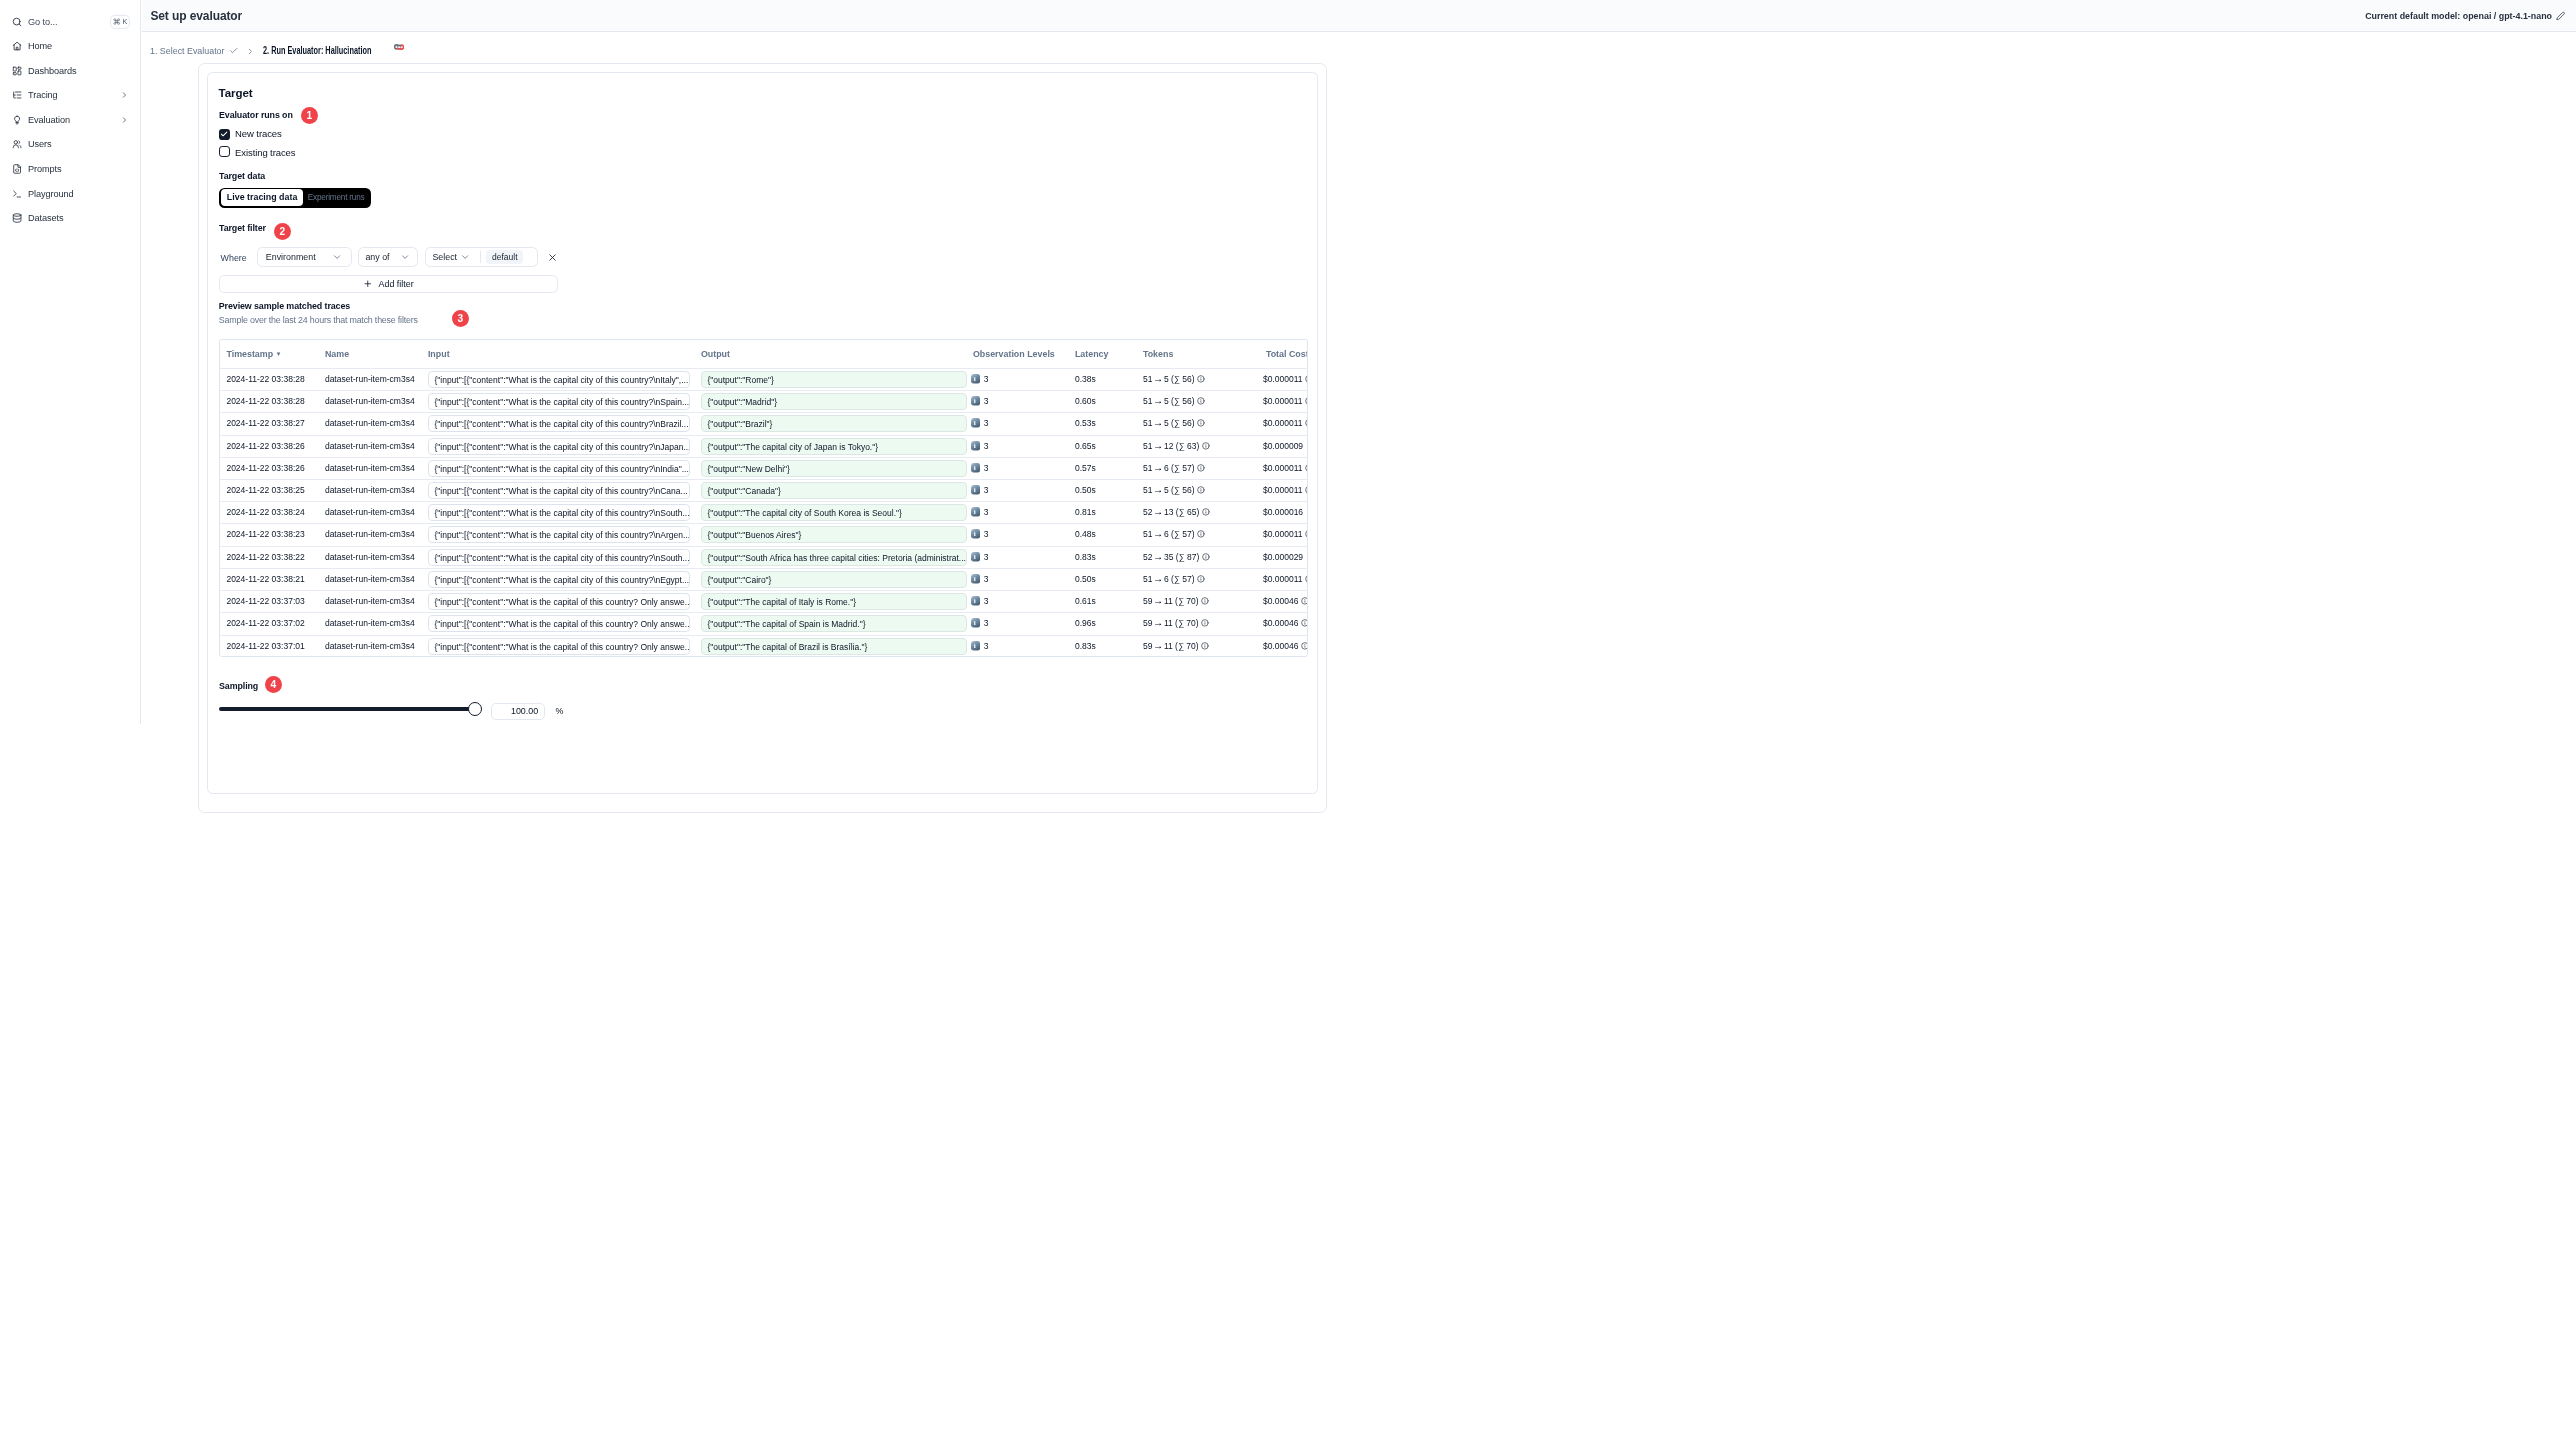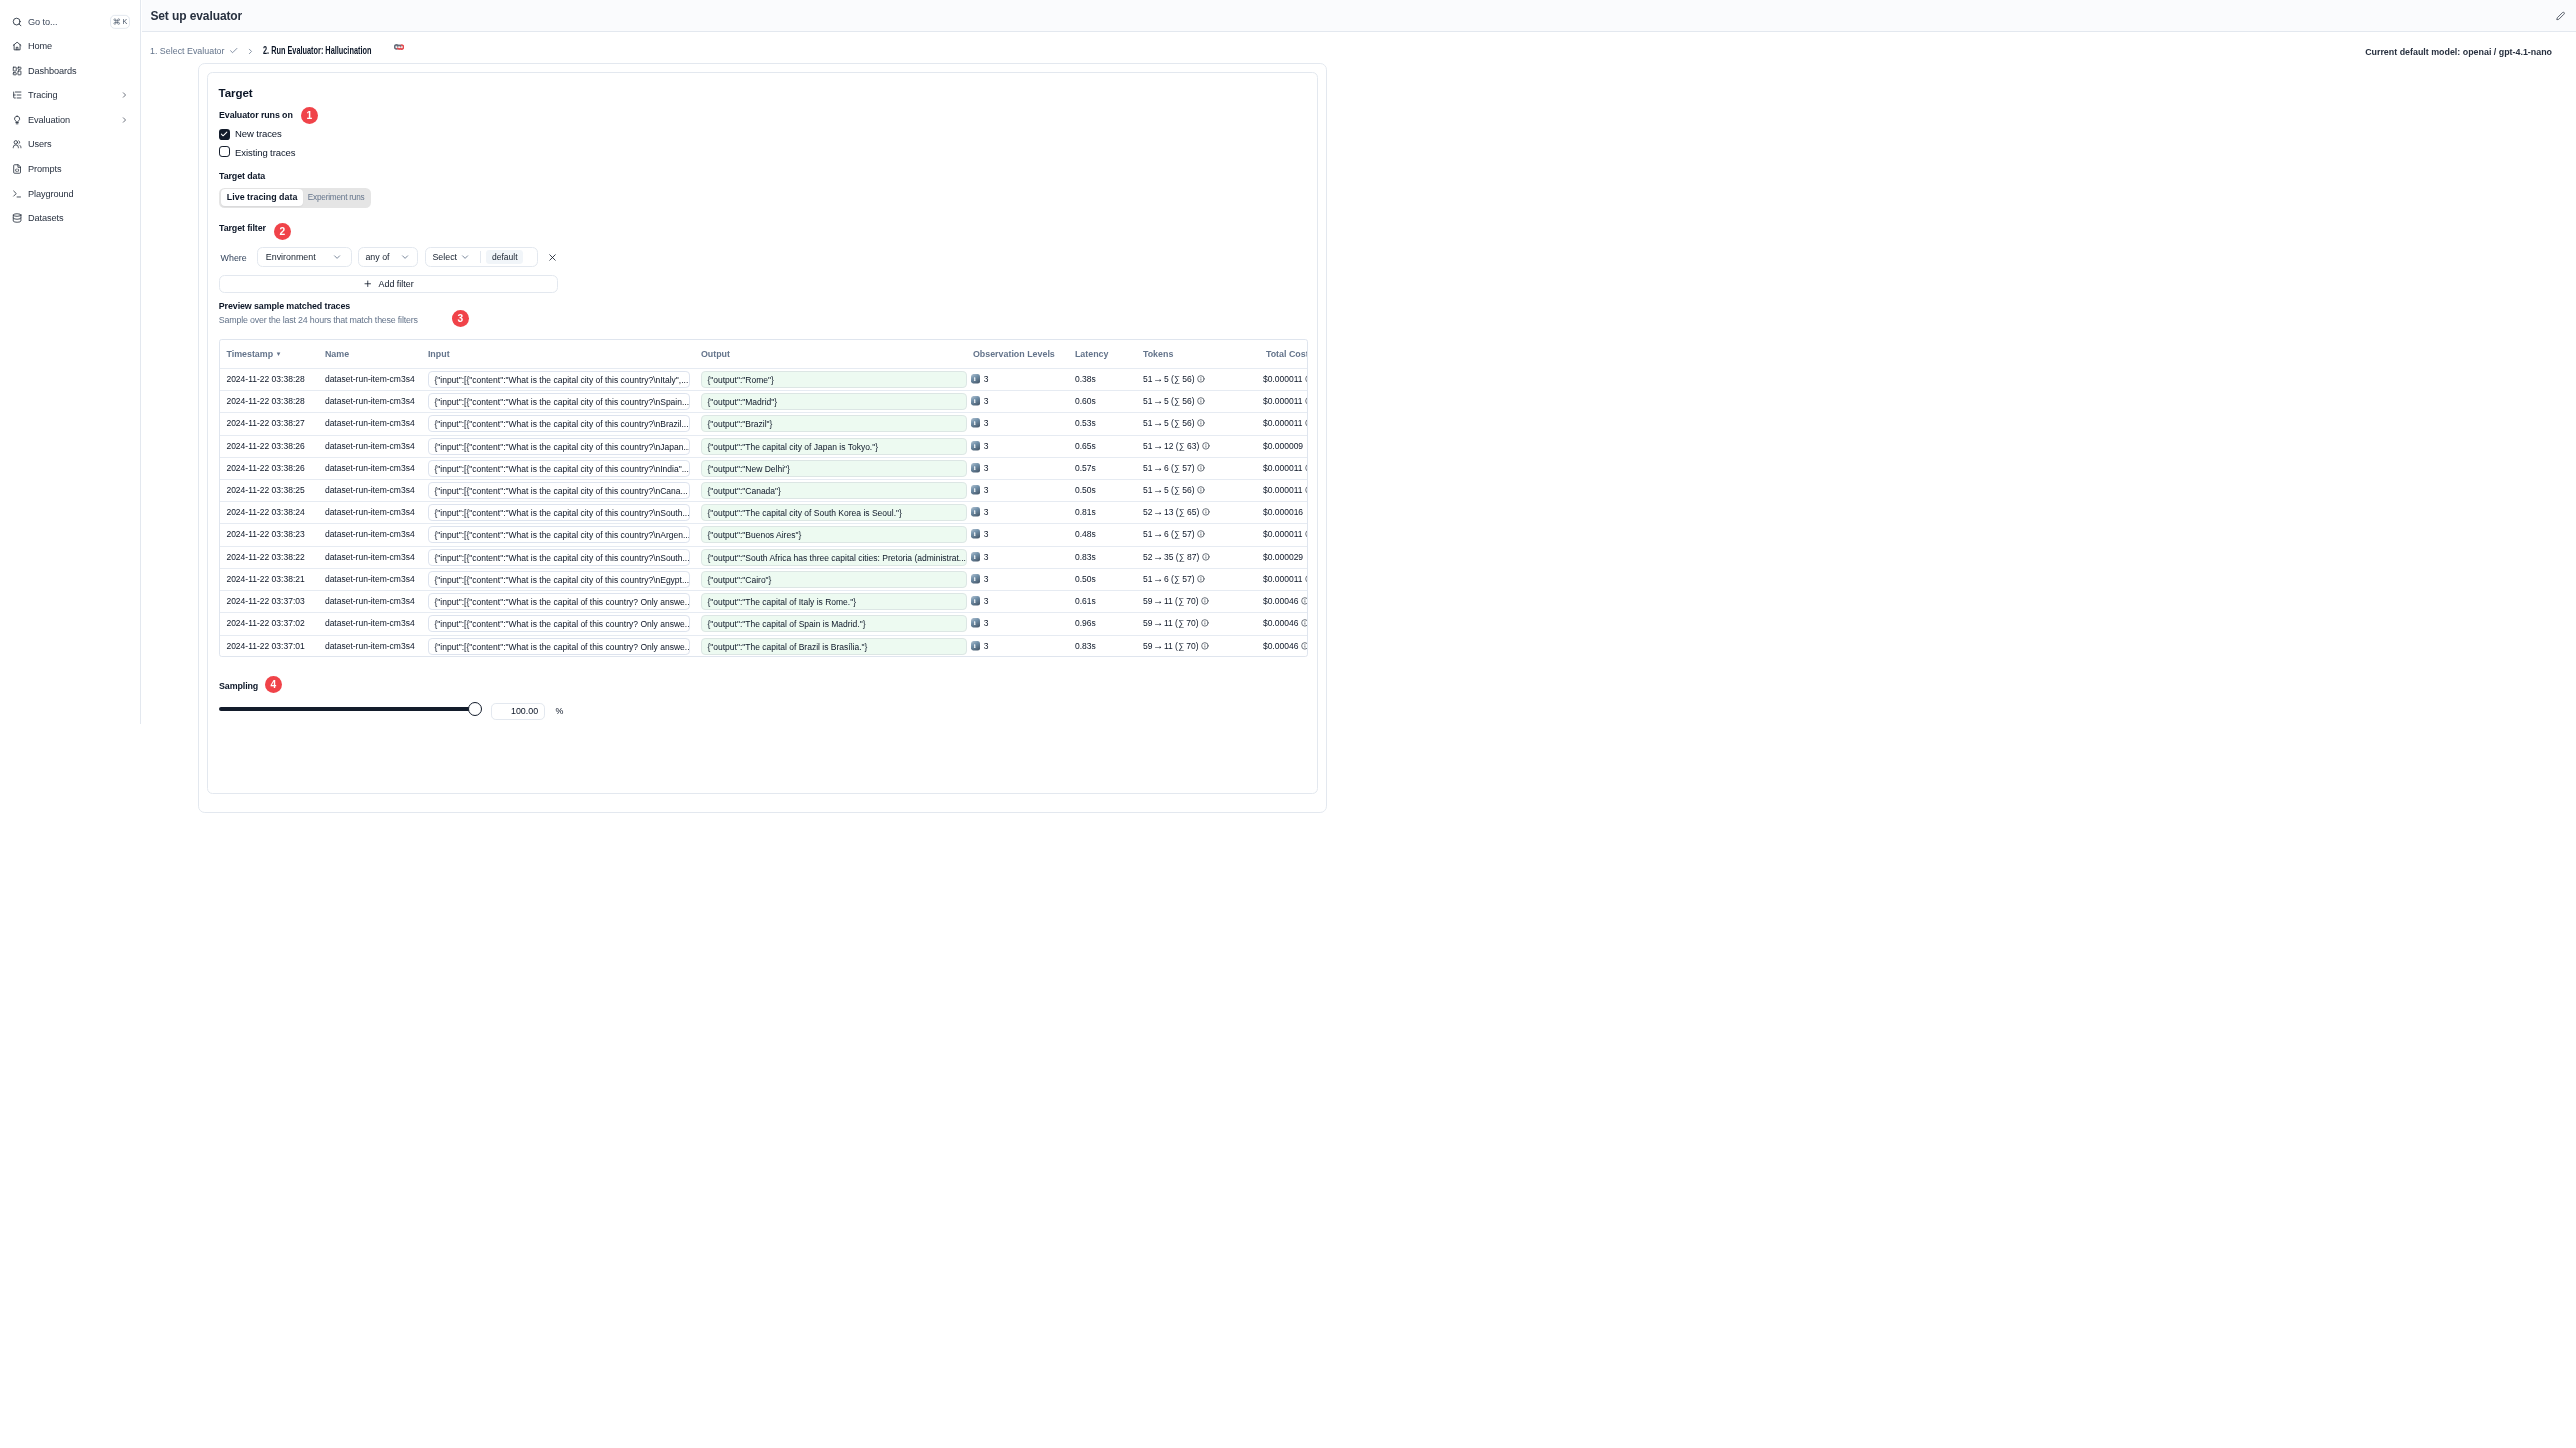--- a/index.html
+++ b/index.html
@@ -22,21 +22,21 @@
 
 #topbar { position:fixed; left:142px; top:0; right:0; height:32px;
   background-color:#fafbfd;
   background-image:radial-gradient(circle, #ebeff4 0.3px, rgba(0,0,0,0) 0.4px),
                    radial-gradient(circle, #ebeff4 0.3px, rgba(0,0,0,0) 0.4px);
   background-size:1.4px 1.4px; background-position:0 0, 0.7px 0.7px;
   border-bottom:0.7px solid #e3e8ef; z-index:4; }
 #topbar h1 { position:absolute; left:8.4px; top:50%; transform:translateY(-50%);
   font-size:12px; font-weight:700; color:#27303f; letter-spacing:-0.1px; }
 .defmodel { position:absolute; right:24px; top:50%; transform:translateY(-50%);
-  font-size:8.9px; font-weight:700; color:#27303f;margin-top:36px; }
+  font-size:8.9px; font-weight:700; color:#27303f; }
 .pencil { position:absolute; right:11px; top:50%; transform:translateY(-50%); display:flex; }
 
 
 #crumb { position:fixed; left:150px; top:40px; height:15.7px; display:flex; align-items:flex-end;
   z-index:3; }
 .c1 { font-size:8.9px; color:#64748b; }
 .cck { display:flex; margin-left:4.1px; }
 .csep { display:flex; margin-left:7.5px; }
 .c2 { font-size:10.2px; font-weight:700; color:#0b1526; margin-left:8.9px; transform:scaleX(0.72); transform-origin:0 50%; white-space:nowrap; }
 .cknot { position:fixed; left:394px; top:42px; display:flex; }
@@ -53,21 +53,21 @@
   color:#fff; font-size:10.2px; font-weight:700; display:flex; align-items:center; justify-content:center; }
 
 
 .cbx { position:absolute; width:11.2px; height:11.2px; border-radius:3.1px; }
 .cbx.on { background:#131c2b; display:flex; align-items:center; justify-content:center; }
 .cbx.off { background:#fff; border:1px solid #131c2b; }
 .cblab { position:absolute; font-size:9.5px; font-weight:500; color:#0b1526; letter-spacing:-0.1px; }
 
 
 #tabs { position:absolute; left:11px; top:115px; width:152px; height:20px; border-radius:5.5px;
-  background:#e5e5e5; }
+  background:#000000; }
 #tabpill { position:absolute; left:2.5px; top:1.7px; width:82px; height:16.6px; border-radius:4.1px;
   background:#fff; box-shadow:0 0.7px 1.4px rgba(16,24,40,.06); display:flex; align-items:center;
   justify-content:center; font-size:8.9px; font-weight:600; color:#0b1526; }
 #tabexp { position:absolute; left:84px; top:0; width:67px; white-space:nowrap; height:20px; display:flex; align-items:center;
   justify-content:center; font-size:8.2px; letter-spacing:-0.2px; font-weight:500; color:#64748b; }
 
 
 .fitem { position:absolute; height:20.4px; border:0.7px solid #e3e8ef; border-radius:5.5px; background:#fff;
   display:flex; align-items:center; font-size:8.9px; color:#16202e; }
 .fwhere { position:absolute; font-size:8.9px; color:#32435c; }

